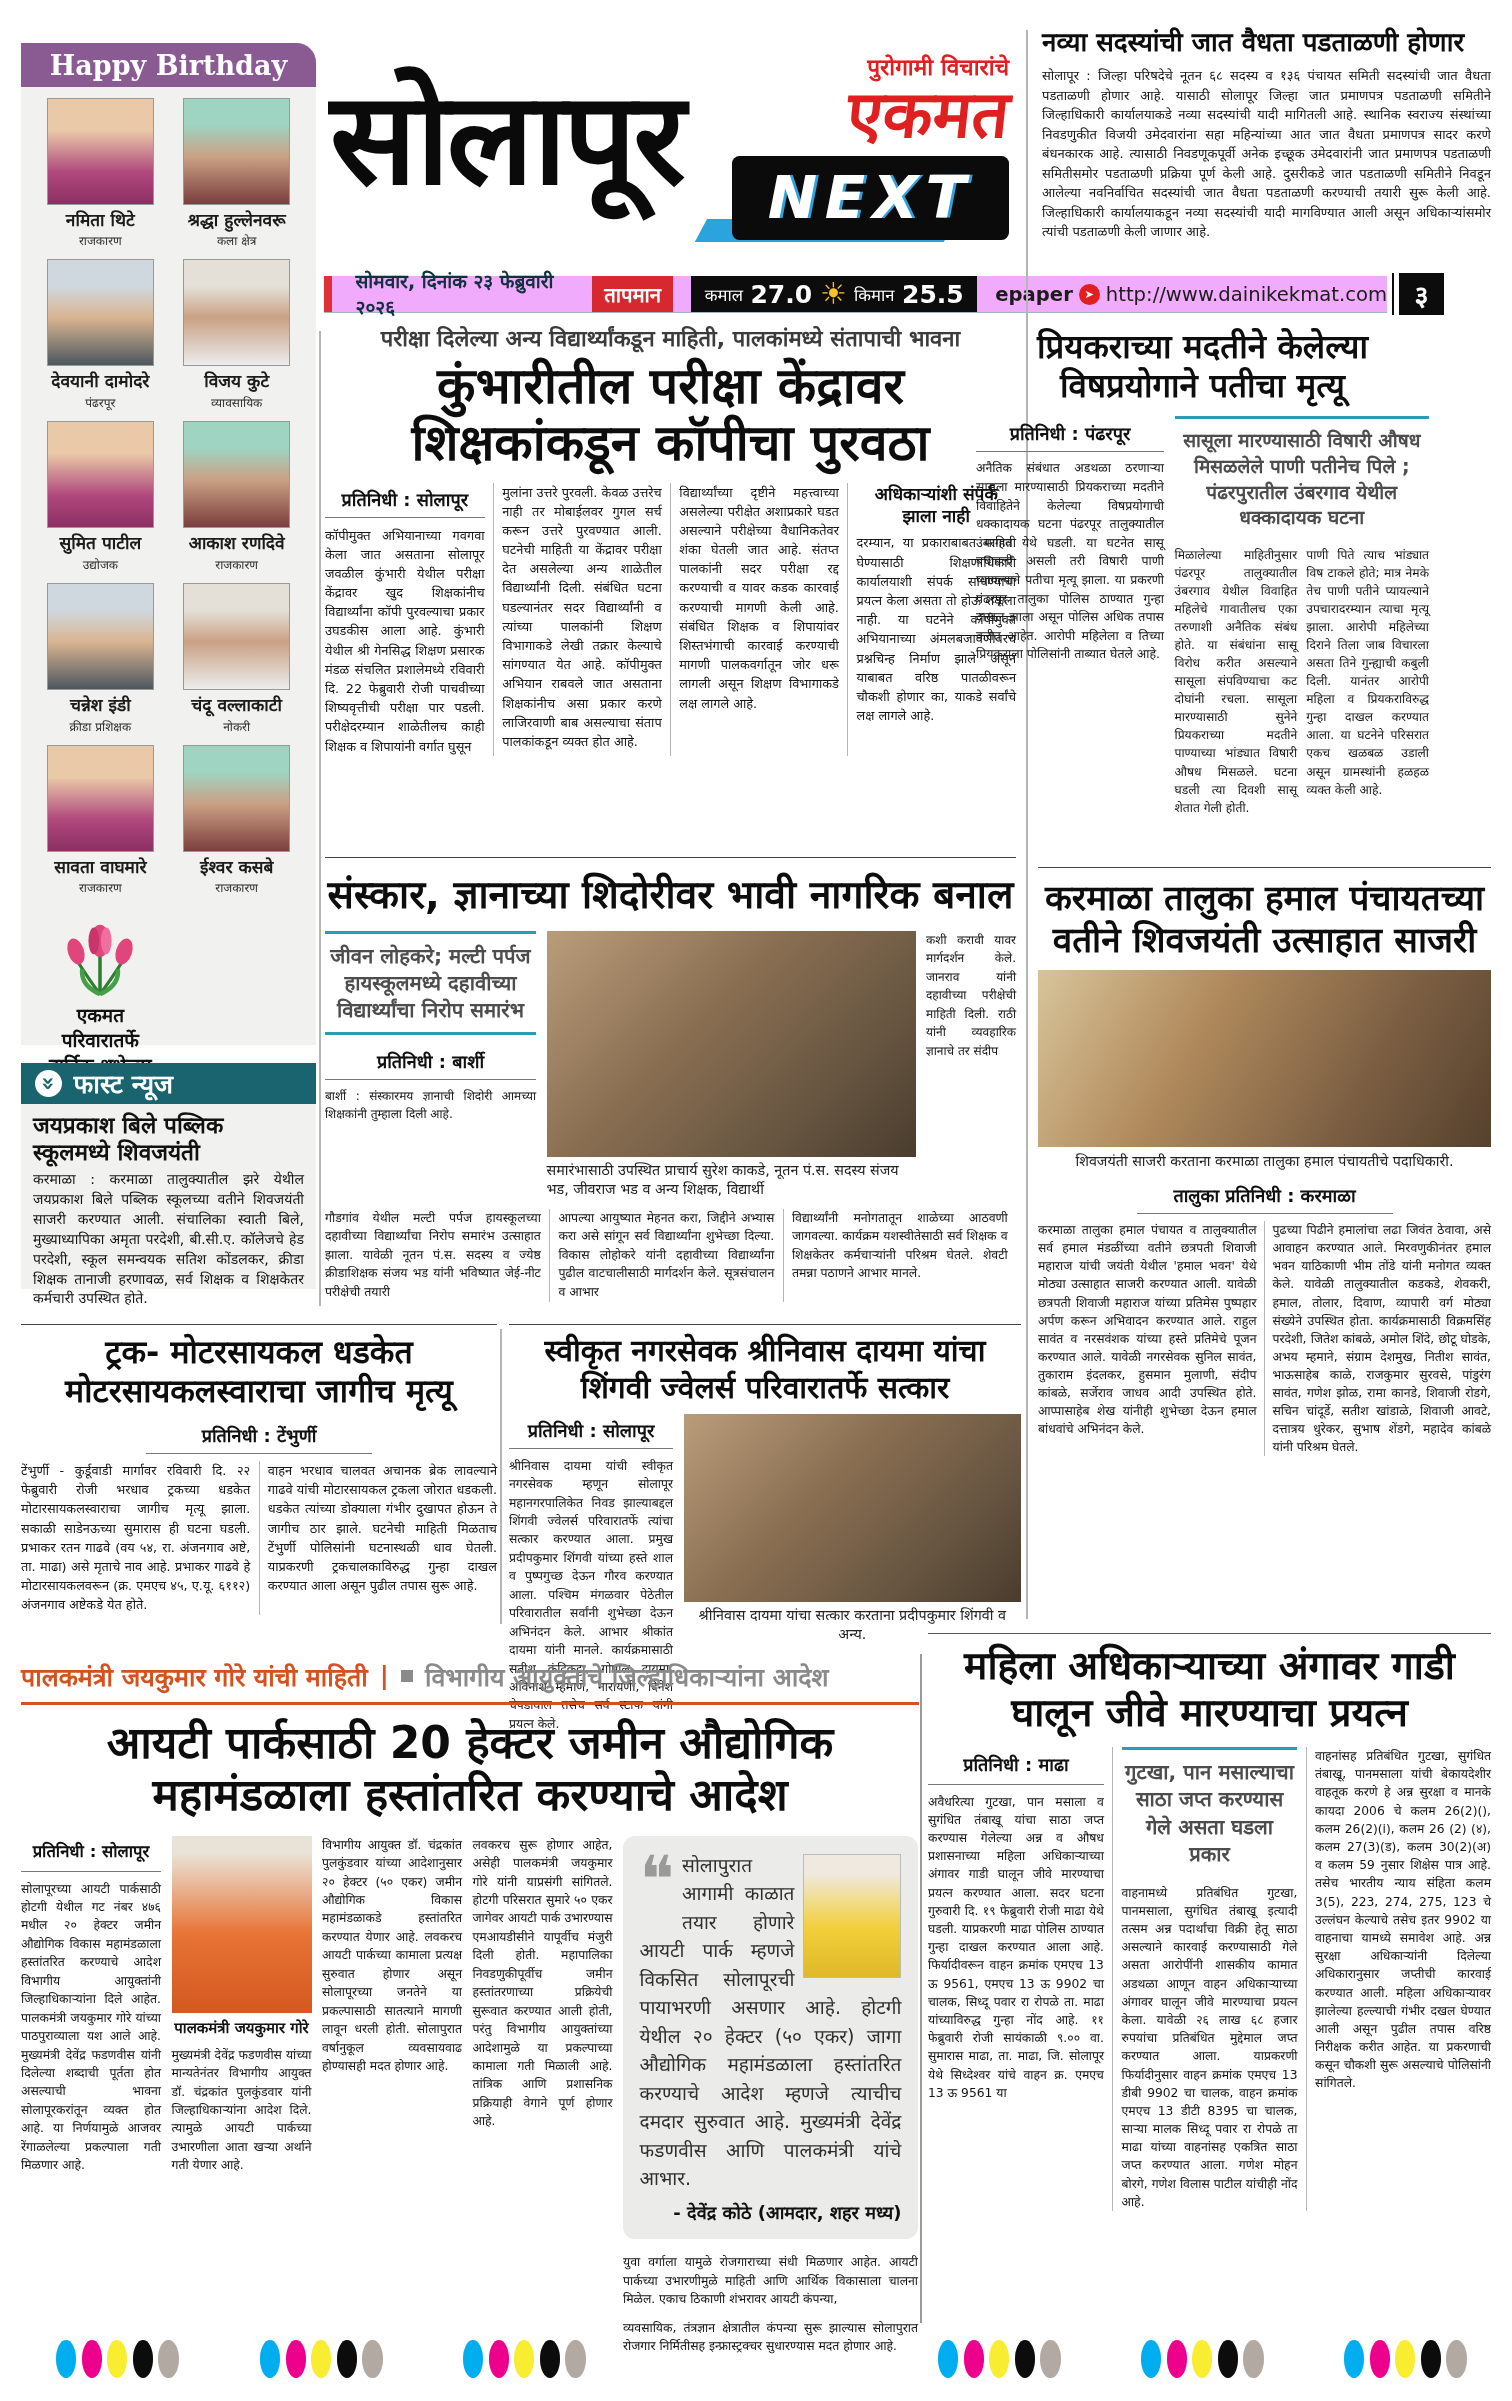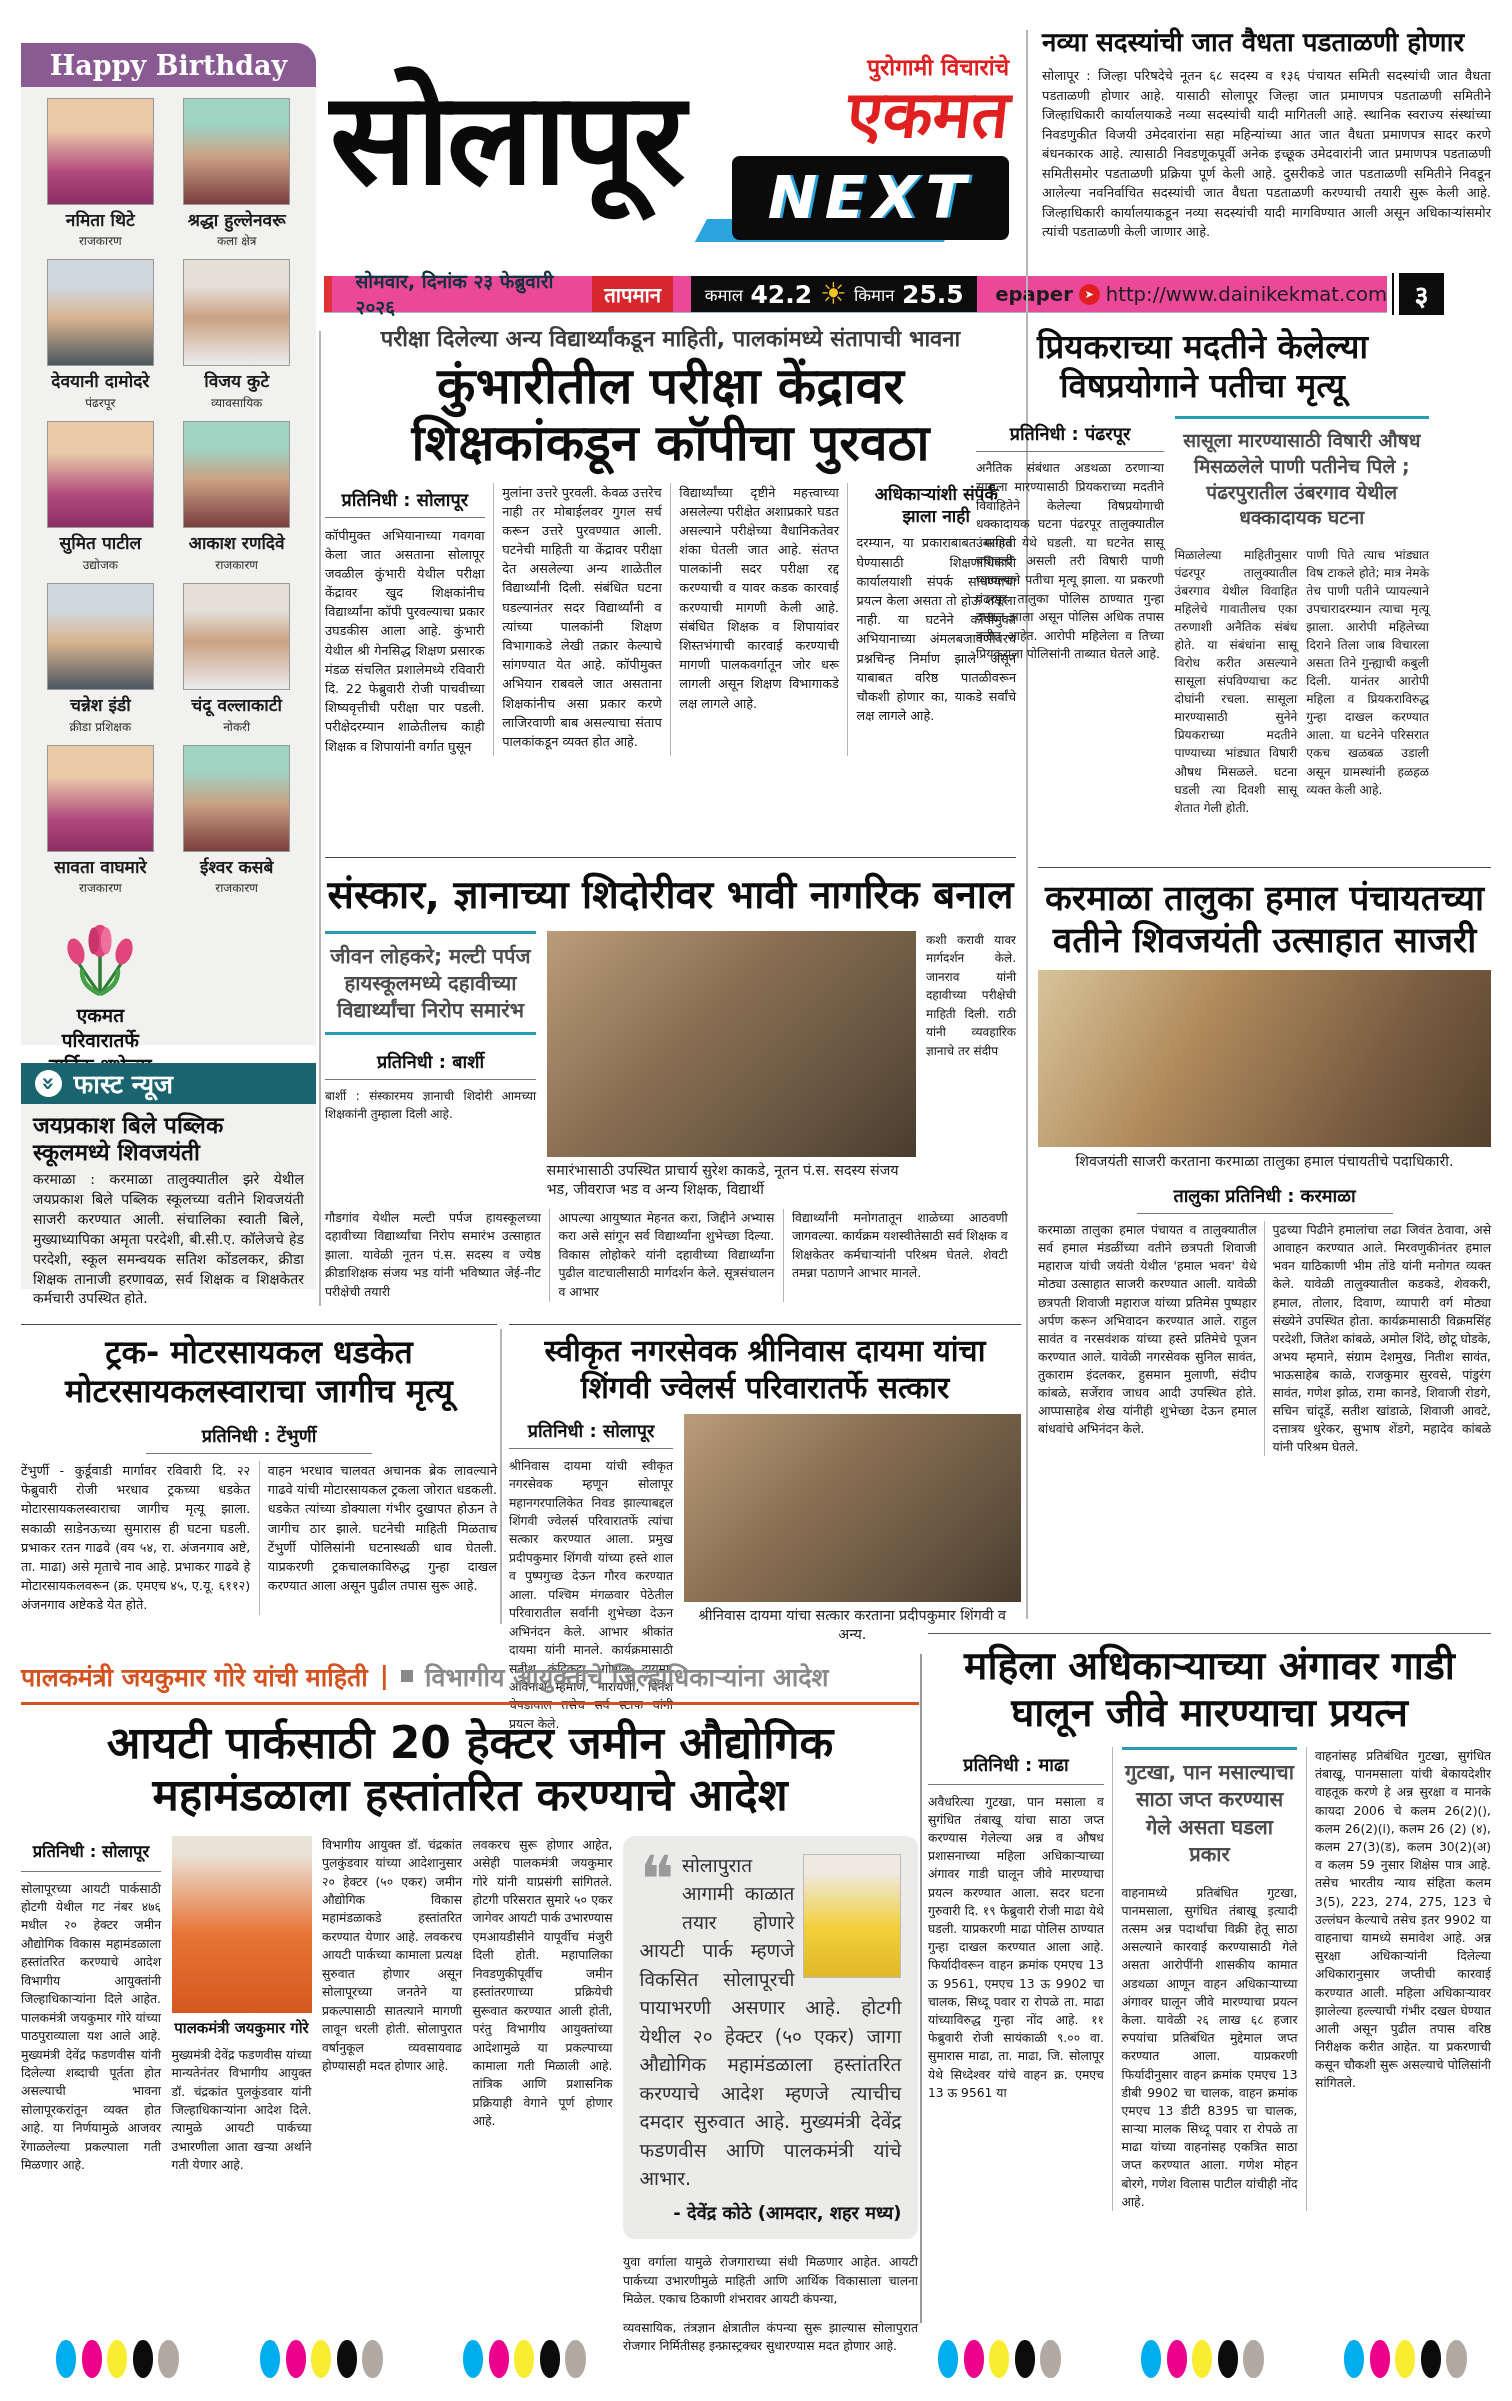--- a/index.html
+++ b/index.html
@@ -46,21 +46,21 @@
   #mh-right{left:715px;top:51px;width:294px;text-align:right;}
   .tag-small{font-size:22.6px;font-weight:bold;color:#e02020;}
   .tag-brand{font-size:65px;font-weight:900;color:#e02020;line-height:1.02;transform:skewX(-6deg);}
   .next-wrap{position:relative;margin-top:7.5px;height:87px;}
   .blue-slash{position:absolute;left:-13.6px;top:63px;width:249px;height:22.6px;background:#2ba3dd;transform:skewX(-28deg);}
   .next-box{position:absolute;right:0;top:0;width:277px;height:84px;background:#0b0b0b;border-radius:7.5px;
      display:flex;align-items:center;justify-content:center;}
   .next-box span{font-size:59px;font-weight:900;font-style:italic;color:#ffffff;letter-spacing:7.5px;
      text-shadow:3px 0 0 #2ba3dd;}
   
-  #datebar{left:324px;top:276px;width:1063px;height:36px;background:#ec4899;border-bottom:1.5px solid #9db8c2;
+  #datebar{left:324px;top:276px;width:1063px;height:36px;background:#f0abfc;border-bottom:1.5px solid #9db8c2;
      display:flex;align-items:center;gap:18px;}
   .red-accent{width:7.5px;height:36px;background:#e03136;margin-right:6px;flex:none;}
   .dateline{font-size:19px;font-weight:bold;color:#12313f;}
   .temp-label{background:#d6282e;color:#fff;font-size:20.3px;font-weight:bold;padding:3.8px 12px;}
   .temp-black{background:#0c0c0c;color:#fff;display:flex;align-items:center;gap:7.5px;padding:2.3px 13.6px;height:32px;}
   .temp-black .lbl{font-size:16.6px;}
   .temp-black .val{font-size:25px;font-weight:900;}
   .sun{color:#f6c325;font-size:30px;line-height:1;}
   .sun::before{content:"☀";}
   .epaper-group{display:flex;align-items:center;gap:6px;font-size:19.6px;color:#1c1c1c;}
@@ -255,21 +255,21 @@
       </div>
     </div>
   </div>
 
   <div class="abs" id="datebar">
     <div class="red-accent"></div>
     <div class="dateline">सोमवार, दिनांक २३ फेब्रुवारी २०२६</div>
     <div class="temp-label">तापमान</div>
     <div class="temp-black">
       <span class="lbl">कमाल</span>
-      <span class="val">42.2</span>
+      <span class="val">27.0</span>
       <span class="sun"></span>
       <span class="lbl">किमान</span>
       <span class="val">25.5</span>
     </div>
     <div class="epaper-group">
       <span style="font-weight:bold">epaper</span>
       <span class="eicon"></span>
       <span>http://www.dainikekmat.com</span>
     </div>
   </div>

